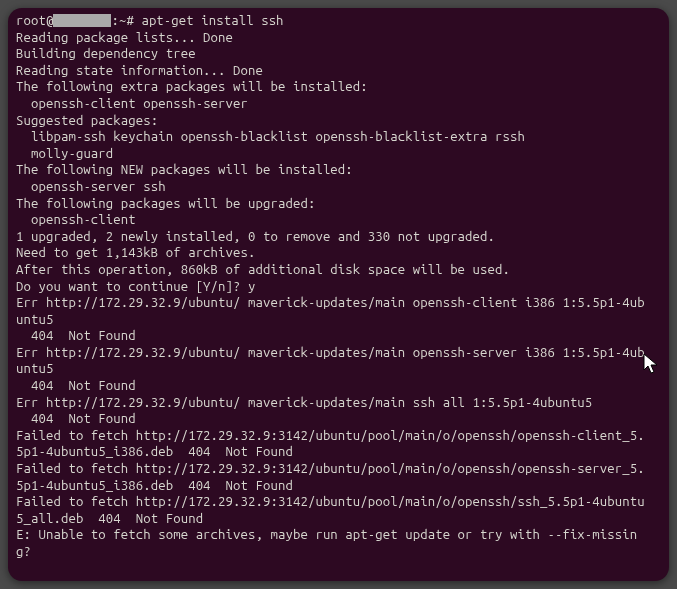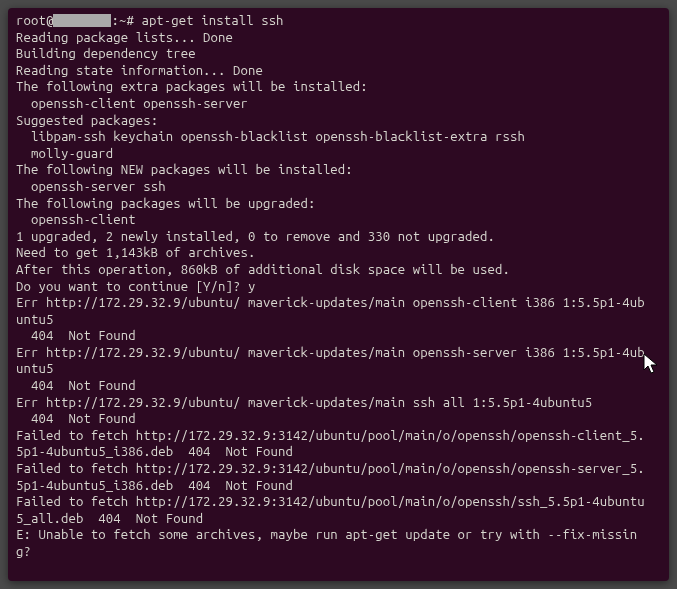--- a/index.html
+++ b/index.html
@@ -5,21 +5,21 @@
     * { margin: 0; padding: 0; box-sizing: border-box; }
     body {
       background: #4a4a4a;
       width: 677px;
       height: 589px;
       padding: 8px;
       font-family: 'Ubuntu Mono', 'DejaVu Sans Mono', 'Courier New', monospace;
     }
     .terminal-window {
       background: #2d0922;
-      border-radius: 4px;
+      border-radius: 14px;
       width: 100%;
       height: 100%;
       padding: 4px 24px 8px 8px;
       overflow: hidden;
       position: relative;
       box-shadow: 0 2px 8px rgba(0,0,0,0.5);
     }
     .terminal-content {
       color: #d7d7cf;
       font-size: 13.2px;

